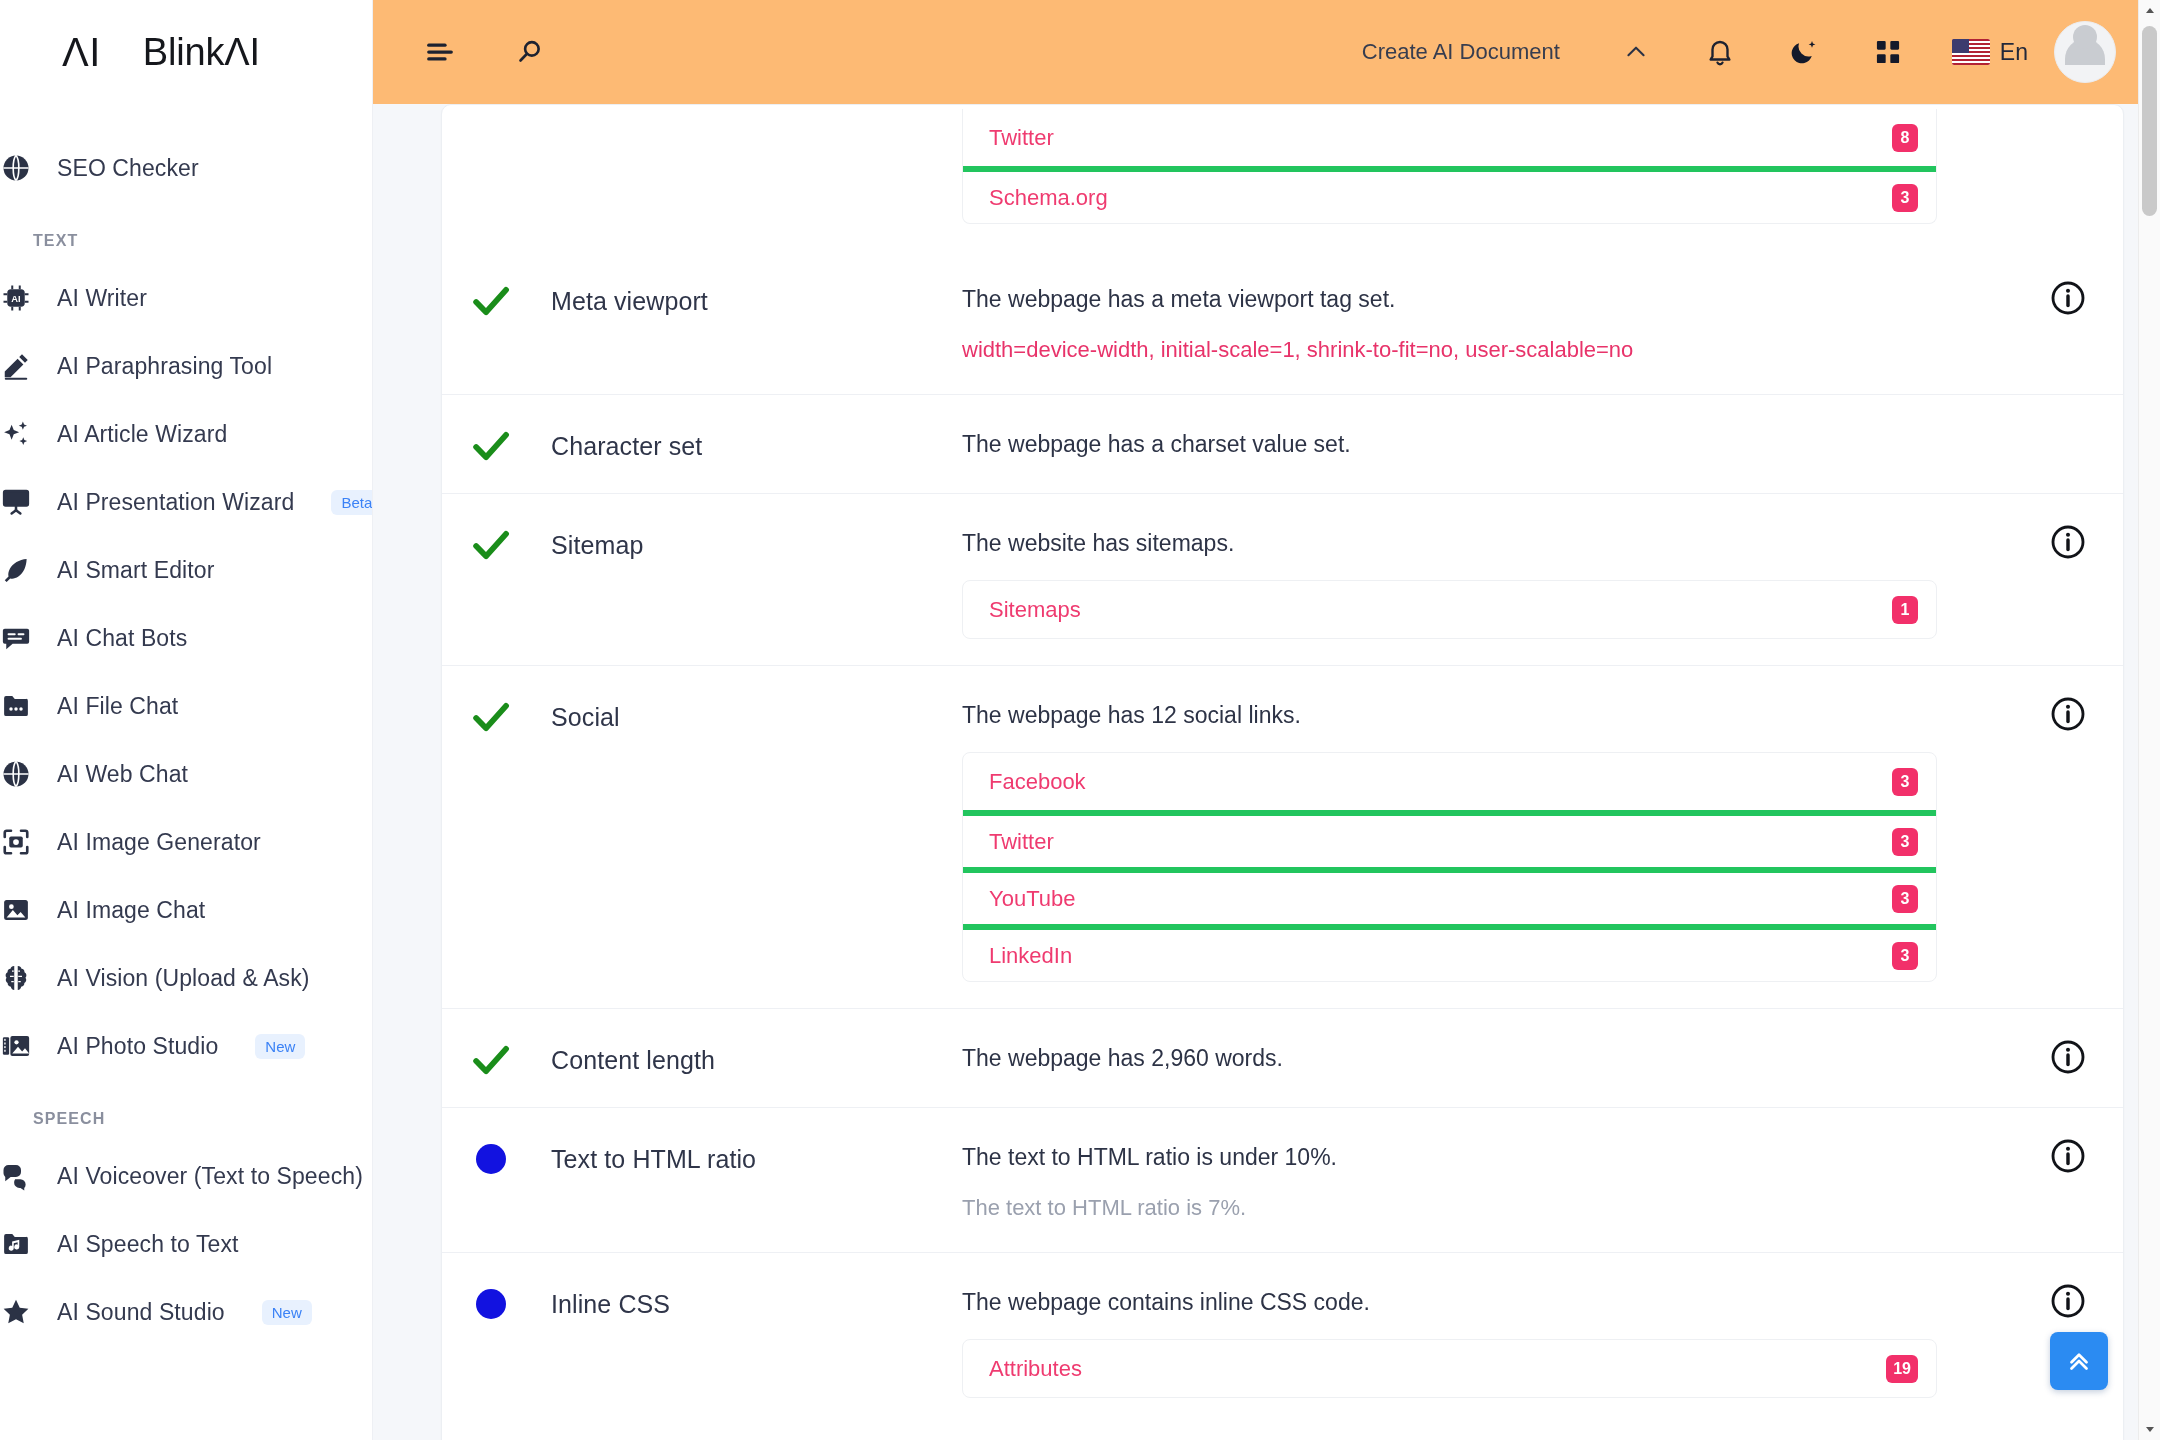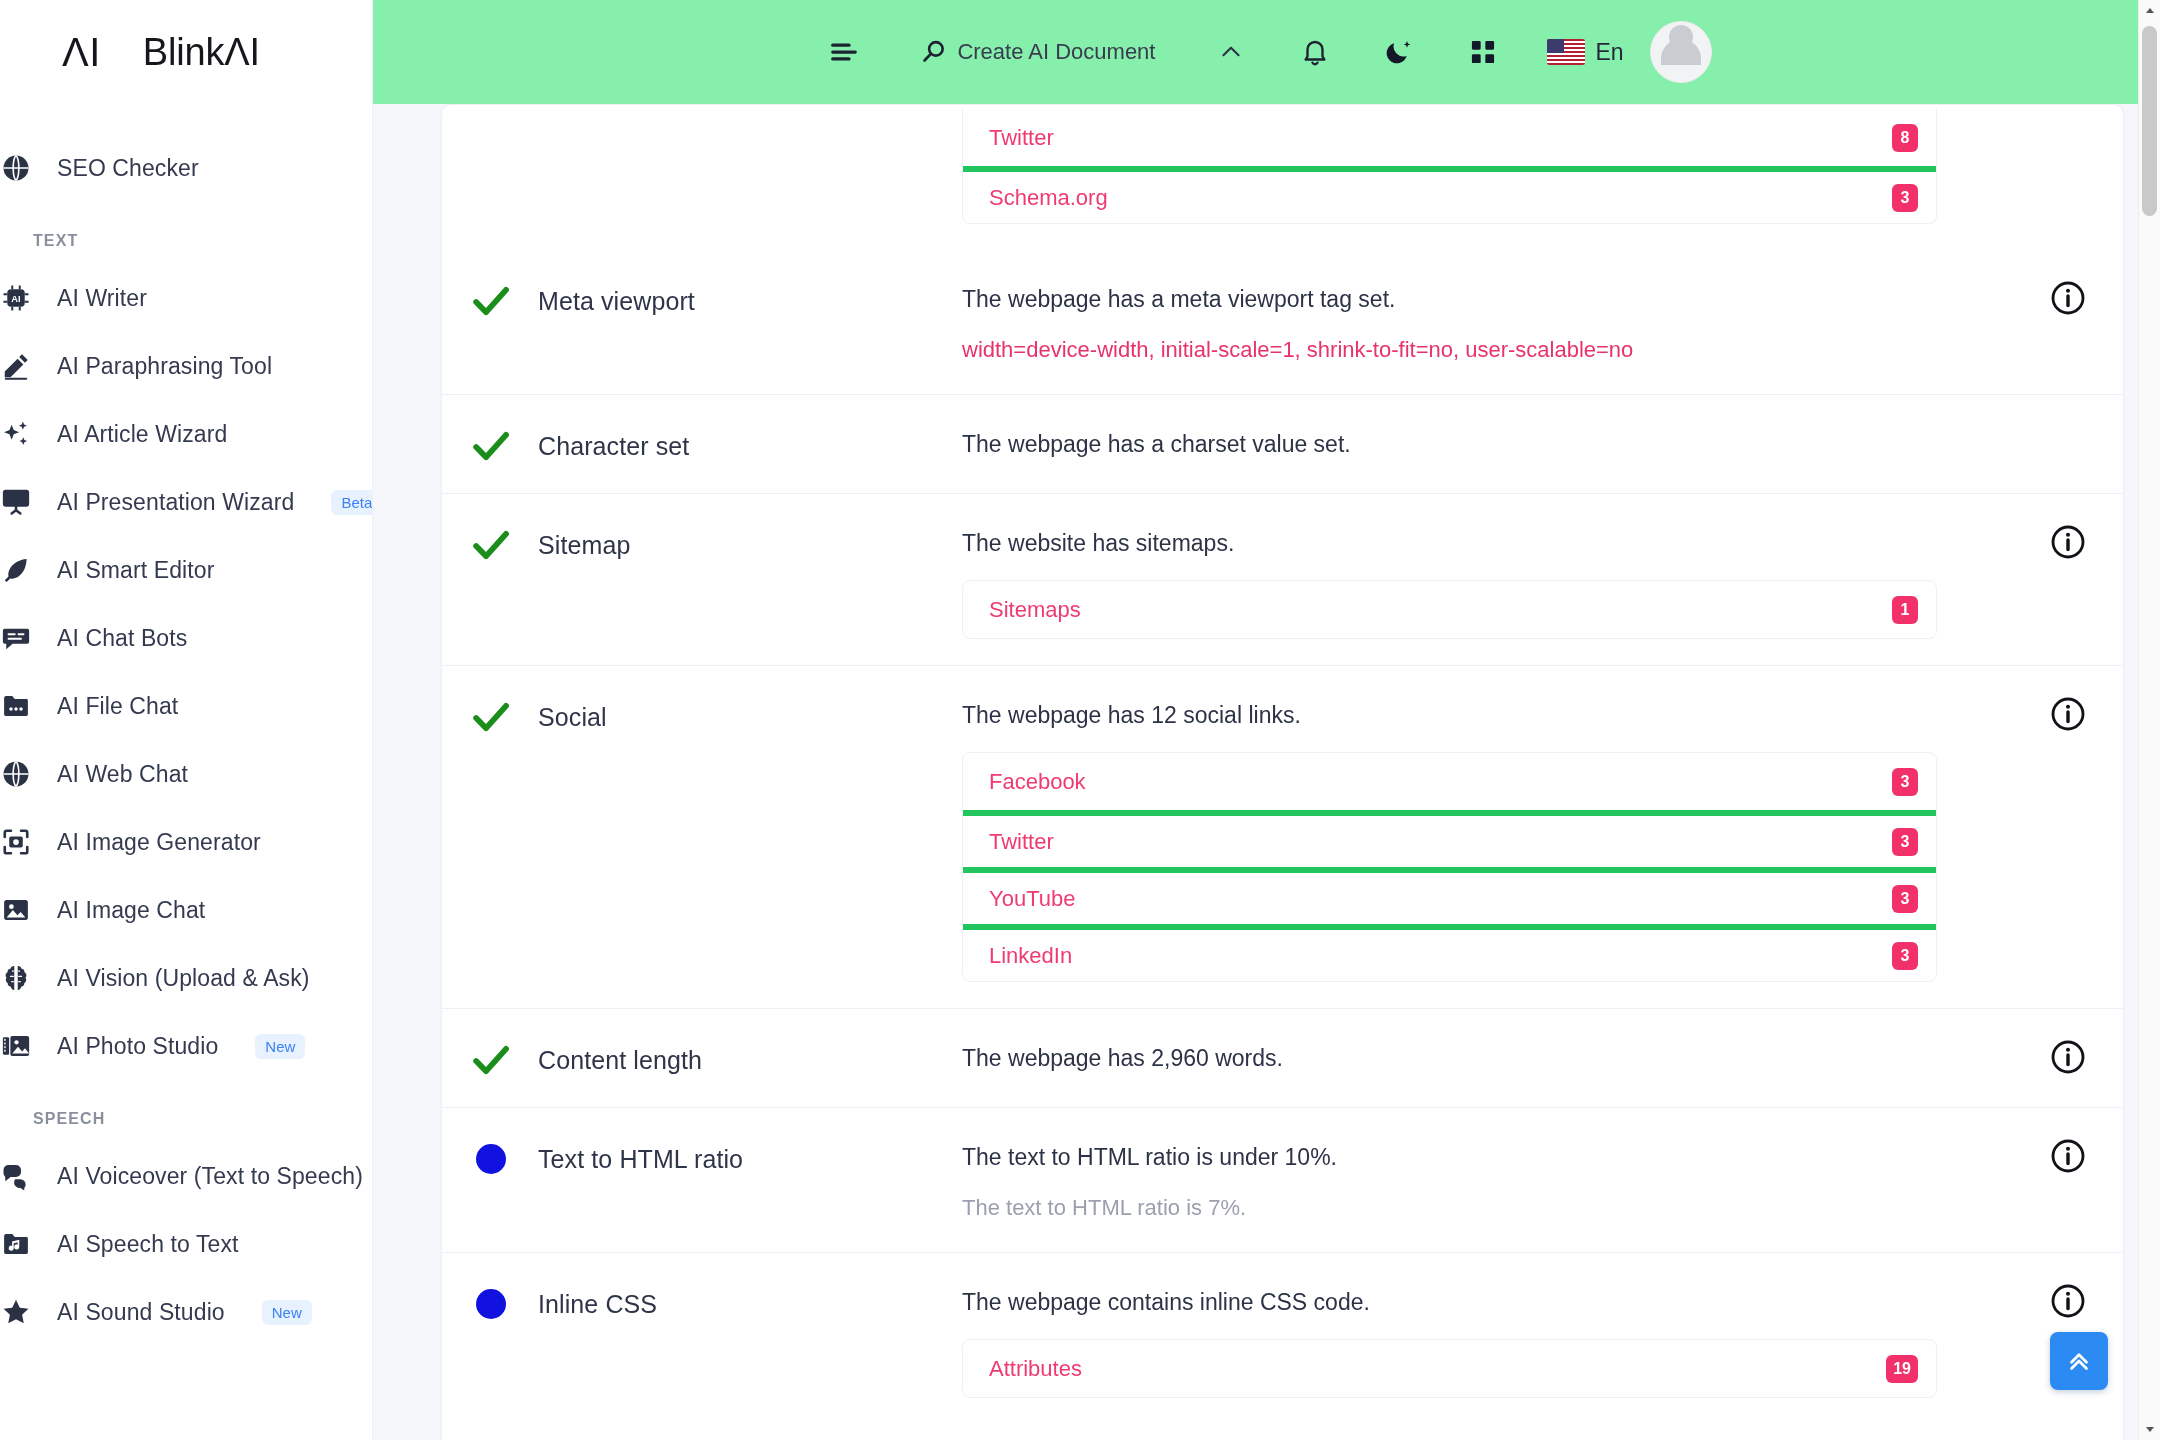--- a/index.html
+++ b/index.html
@@ -63,22 +63,22 @@
     font-weight: 500;
   }
 
   
   .main {
     flex: 1 1 auto; position: relative; height: 1440px;
     background: #ffffff; overflow: hidden;
   }
   .topbar {
     height: 104px; display: flex; align-items: center;
-    justify-content: center;
-    background: #86efac;
+    justify-content: space-between;
+    background: #fdba74;
     padding: 0 44px 0 30px;
     position: relative; z-index: 5;
   }
   .topbar-left { display: flex; align-items: center; gap: 44px; padding-left: 14px; }
   .icon-btn {
     width: 46px; height: 46px;
     display: flex; align-items: center; justify-content: center;
     cursor: pointer; color: #1d2230;
   }
   .icon-btn svg { display: block; }
@@ -141,21 +141,21 @@
 
   .check-row {
     display: flex; align-items: flex-start;
     border-top: 1px solid #eef0f4;
     padding: 26px 0 26px 0;
     min-height: 96px;
   }
   .check-row:first-child { border-top: none; }
   .row-status {
     flex: 0 0 520px; display: flex; align-items: flex-start;
-    padding-left: 28px; gap: 26px; padding-top: 4px;
+    padding-left: 28px; gap: 39px; padding-top: 4px;
   }
   .status-ico { width: 42px; height: 42px; flex: 0 0 42px;
                 display: flex; align-items: center; justify-content: center; }
   .status-ico svg { display: block; }
   .dot-blue {
     width: 30px; height: 30px; border-radius: 50%; background: #1212e0;
   }
   .row-title {
     font-size: 25px; color: #2f3549; letter-spacing: .1px;
     line-height: 42px; white-space: nowrap;

